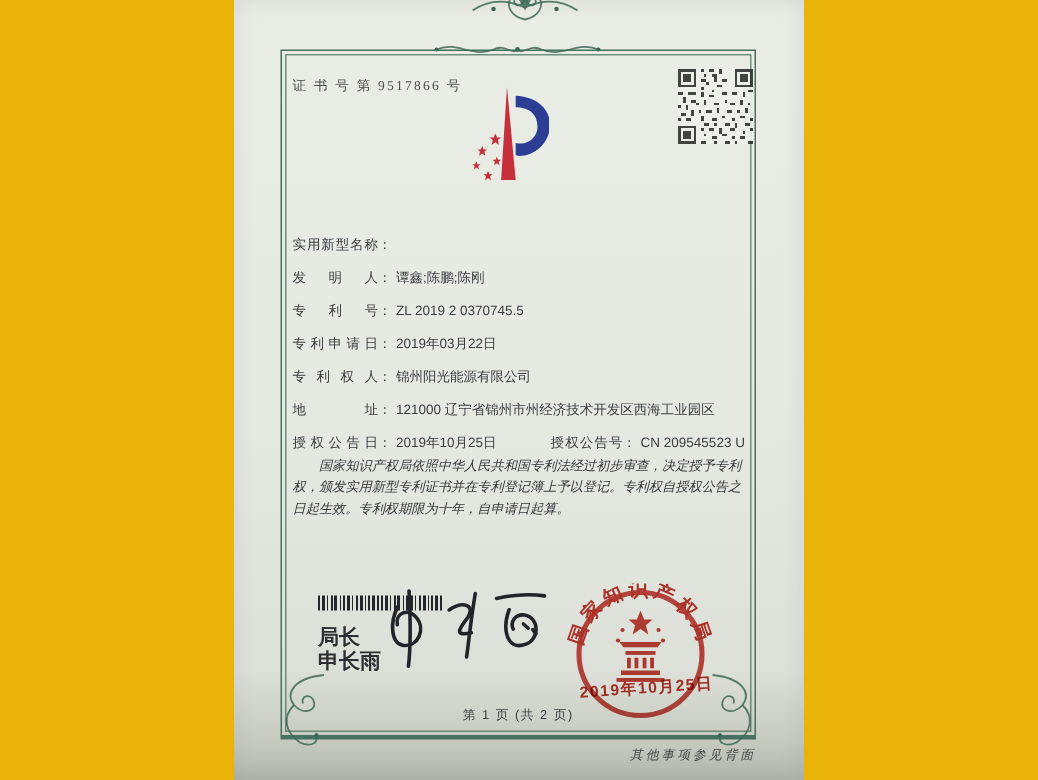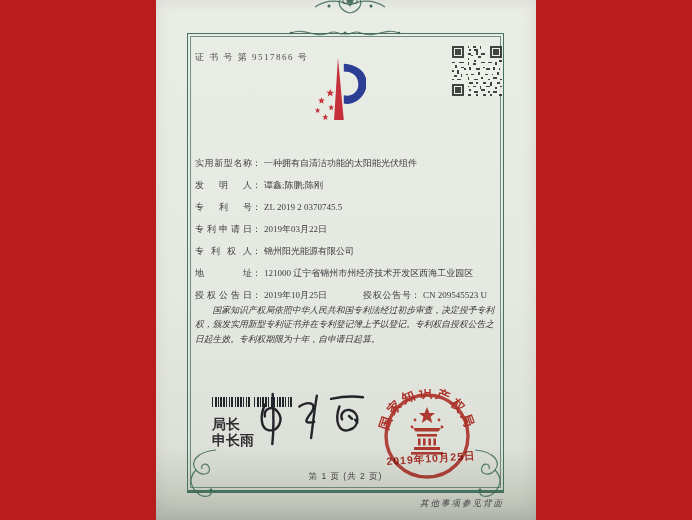--- a/index.html
+++ b/index.html
@@ -1,33 +1,33 @@
 <!DOCTYPE html>
 <html><head>
 <meta charset="utf-8">
 <style>
   html,body{margin:0;padding:0;background:#ffffff;}
-  .stage{position:relative;width:692px;height:520px;background:#b91c1c;overflow:hidden;
+  .stage{position:relative;width:692px;height:520px;background:#eab308;overflow:hidden;
          font-family:"Liberation Sans","DejaVu Sans",sans-serif;color:#3a3a3a;}
   .paper{position:absolute;left:156px;top:0;width:380px;height:520px;
          background:linear-gradient(180deg,#eaece6 0%,#e6e9e2 55%,#dde0d8 86%,#c6cabf 95%,#b2b6ac 100%);
          box-shadow:inset 0 0 14px rgba(120,130,115,.18);}
   .frame{position:absolute;left:31px;top:33px;width:315px;height:456px;
          border:1px solid #46705f;border-bottom-width:3px;}
   .frame::before{content:"";position:absolute;inset:2px;border:1px solid rgba(70,112,95,.75);}
   .ornament{position:absolute;}
   .cert-no{position:absolute;left:39px;top:51px;font-family:"Liberation Serif","DejaVu Serif",serif;
            font-size:9px;letter-spacing:1.5px;color:#4d4d4f;}
   .qr{position:absolute;left:296px;top:46px;width:50px;height:50px;opacity:.88;}
   .logo{position:absolute;left:152px;top:58px;width:58px;height:64px;}
   .title{position:absolute;left:31px;top:123px;width:317px;text-align:center;
          font-family:"Liberation Serif","DejaVu Serif",serif;font-weight:700;
          font-size:25px;letter-spacing:7px;color:#2d2d35;}
   .fields{position:absolute;left:39px;top:158px;right:34px;}
-  .row{display:flex;align-items:flex-start;font-size:9px;line-height:10px;margin-bottom:12px;color:#3c3c40;font-family:Liberation Serif, serif;}
+  .row{display:flex;align-items:flex-start;font-size:9px;line-height:10px;margin-bottom:12px;color:#3c3c40;}
   .lbl{display:inline-block;width:57px;text-align:justify;text-align-last:justify;}
   .colon{margin-right:3px;}
   .val{white-space:nowrap;}
   .grant .pair{display:flex;align-items:baseline;}
   .grant .pair2{margin-left:36px;}
   .grant .pair2 .lbl{width:48px;}
   .paras{position:absolute;left:39px;top:303px;right:36px;
          font-family:"Liberation Serif","DejaVu Serif",serif;font-style:italic;
          font-size:8.8px;line-height:1.62;color:#37373a;}
   .paras p{margin:0;text-indent:2em;}
@@ -119,21 +119,20 @@
           </g>
         <path d="M9 0h1v1H9z M12 0h2v1h-2z M16 0h1v2h-1z M10 2h1v1h-1z M13 2h2v1h-2z M9 4h2v1H9z M14 3h1v2h-1z M17 4h2v1h-2z M11 5h1v1h-1z M15 6h2v1h-2z M9 7h1v1H9z M13 8h1v1h-1z M0 9h2v1H0z M4 9h3v1H4z M9 9h1v2H9z M12 10h2v1h-2z M17 9h2v1h-2z M21 9h2v1h-2z M25 9h1v2h-1z M27 8h2v1h-2z M2 11h1v2H2z M5 12h2v1H5z M0 14h1v1H0z M3 14h1v2H3z M7 13h1v1H7z M10 12h1v2h-1z M14 13h2v1h-2z M18 12h1v1h-1z M20 13h2v1h-2z M24 12h1v2h-1z M27 13h1v1h-1z M1 17h2v1H1z M5 16h1v2H5z M8 16h1v1H8z M11 16h2v1h-2z M15 15h1v2h-1z M19 16h2v1h-2z M23 16h1v1h-1z M26 15h1v2h-1z M0 19h1v1H0z M3 19h2v1H3z M9 18h1v2H9z M13 19h2v1h-2z M17 18h1v1h-1z M21 19h1v1h-1z M24 18h2v1h-2z M28 19h1v1h-1z M10 21h2v1h-2z M14 21h1v1h-1z M18 21h2v1h-2z M22 21h1v2h-1z M26 21h2v1h-2z M9 23h1v1H9z M12 23h2v1h-2z M16 23h1v2h-1z M20 23h2v1h-2z M25 24h1v1h-1z M28 23h1v1h-1z M10 25h1v1h-1z M13 26h2v1h-2z M17 25h2v1h-2z M21 26h1v1h-1z M24 26h2v1h-2z M27 28h2v1h-2z M9 28h2v1H9z M14 28h1v1h-1z M18 28h2v1h-2z M22 28h1v1h-1z"></path>
       </g>
     </svg>
 
 
     <div class="fields">
       <div class="row">
         <span class="lbl">实用新型名称</span>
           <span class="colon">：</span>
-          <span class="val">一种拥有自清洁功能的太阳能光伏组件</span>
       </div>
       <div class="row">
         <span class="lbl">发明人</span>
           <span class="colon">：</span>
           <span class="val">谭鑫;陈鹏;陈刚</span>
       </div>
       <div class="row">
         <span class="lbl">专利号</span>
           <span class="colon">：</span>
           <span class="val">ZL 2019 2 0370745.5</span>

